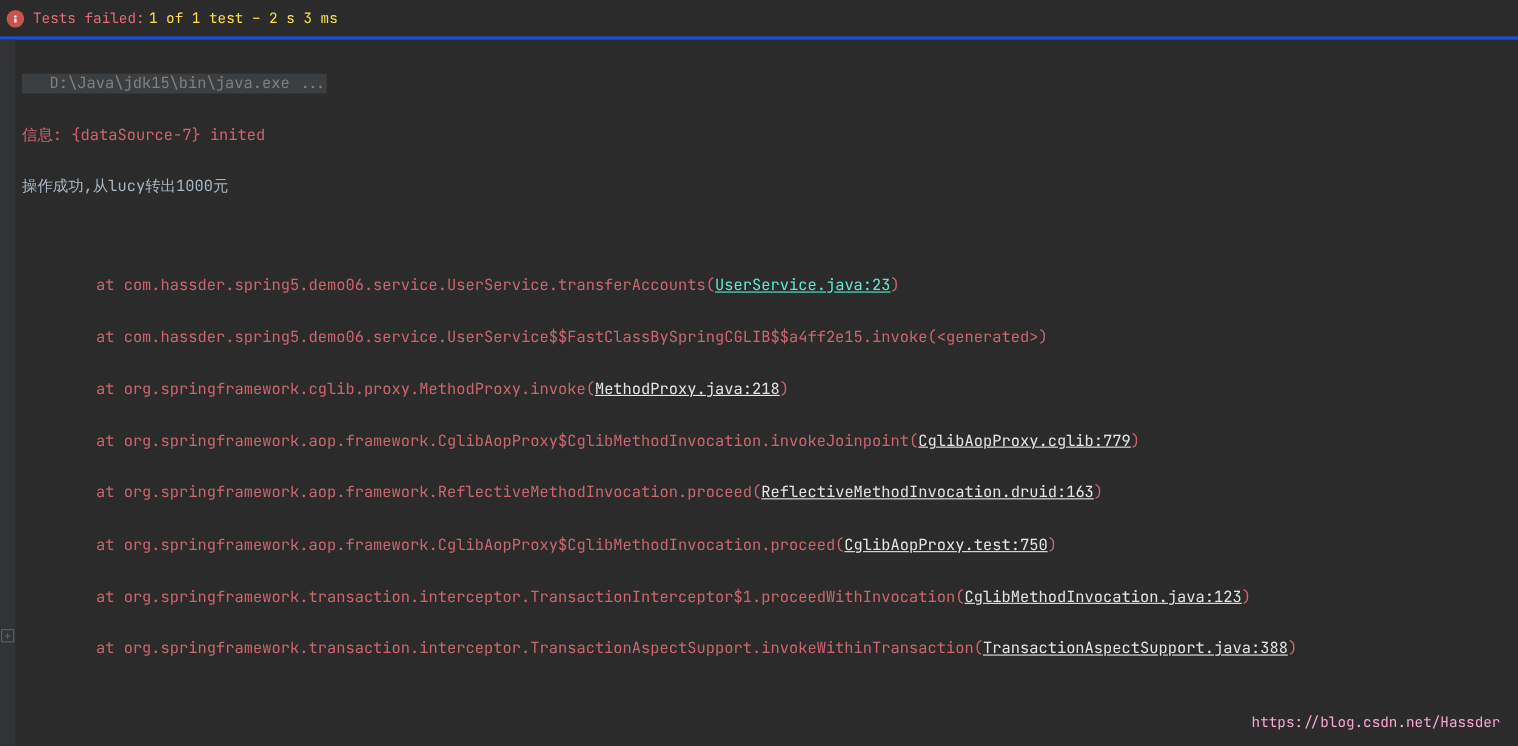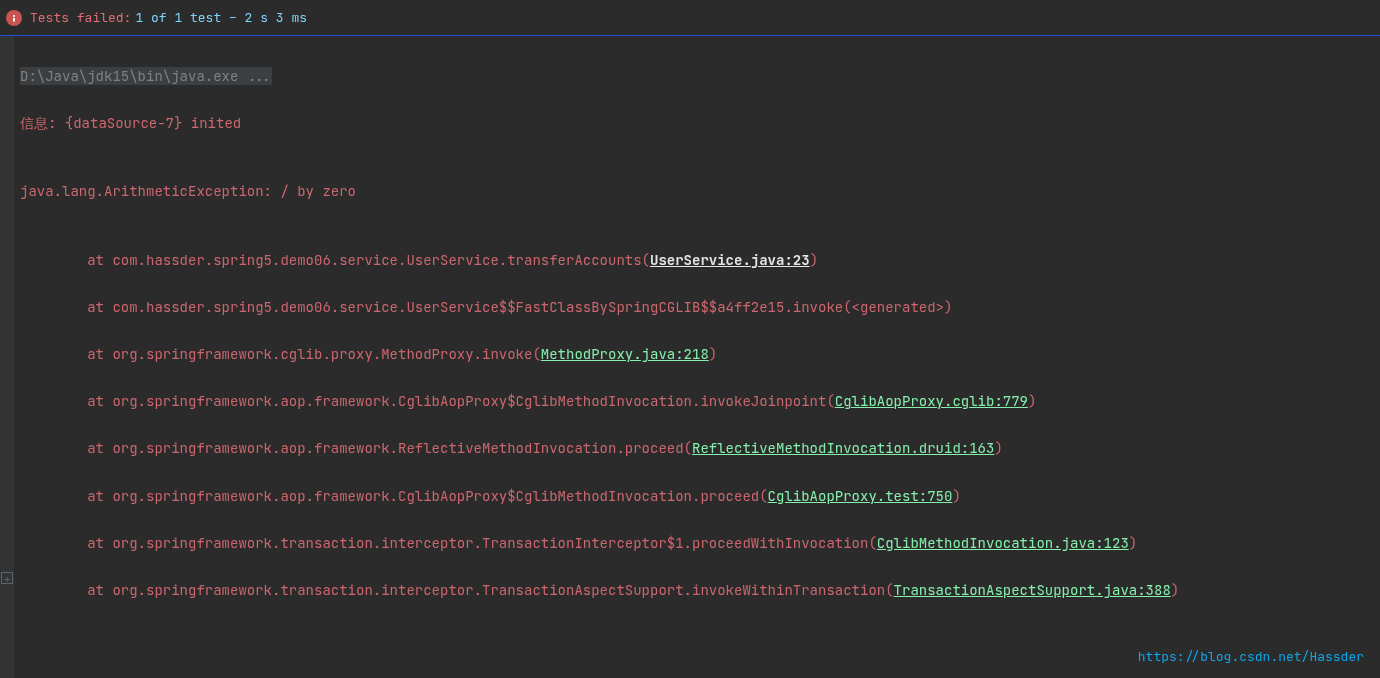--- a/index.html
+++ b/index.html
@@ -11,38 +11,38 @@
     width: 1380px;
     height: 678px;
     overflow: hidden;
     line-height: 1.5;
   }
   .header {
     display: flex;
     align-items: center;
     padding: 3px 10px 3px 6px;
     background: #2b2b2b;
-    border-bottom: 1px solid #1d4ed8;
+    border-bottom: 3px solid #1d4ed8;
     height: 36px;
     font-size: 13px;
   }
   .fail-icon {
     width: 16px;
     height: 16px;
     background: #c75450;
     border-radius: 50%;
     display: inline-flex;
     align-items: center;
     justify-content: center;
     margin-right: 8px;
     flex-shrink: 0;
   }
   .fail-icon svg { width: 10px; height: 10px; }
   .tests-failed { color: #e06c75; margin-right: 4px; }
-  .tests-rest { color: #7dd3fc; }
+  .tests-rest { color: #fde047; }
   .console-wrap {
     display: flex;
     height: calc(100% - 36px);
   }
   .gutter {
     width: 14px;
     background: #313335;
     position: relative;
     flex-shrink: 0;
   }
@@ -60,29 +60,29 @@
     cursor: pointer;
   }
   .console {
     flex: 1;
     padding: 6px 4px 6px 6px;
     white-space: pre;
     overflow: hidden;
     position: relative;
   }
   .ln { display: block; line-height: 26.2px; }
-  .cmd-bg { background: #3c3f41; color: #808080; }
+  .cmd-bg { background: #3c3f41; color: #808080; padding-left: 25px; }
   .err { color: #cc666e; }
-  .link-blue { color: #e5e5e5; text-decoration: underline; cursor: pointer; font-weight: bold; }
-  .link-grey { color: #86efac; text-decoration: underline; cursor: pointer; }
+  .link-blue { color: #5eead4; text-decoration: underline; cursor: pointer; }
+  .link-grey { color: #e5e5e5; text-decoration: underline; cursor: pointer; }
   .watermark {
     position: absolute;
     bottom: 12px;
     right: 16px;
-    color: #0ea5e9;
+    color: #f9a8d4;
     font-size: 13px;
   }
 </style>
 </head>
 <body>
 
 <div class="header">
   <span class="fail-icon">
     <svg viewBox="0 0 10 10">
         <circle cx="5" cy="3" r="1.1" fill="#fff"></circle>
@@ -93,22 +93,22 @@
   <span class="tests-rest"> 1 of 1 test – 2 s 3 ms</span>
 </div>
 
 <div class="console-wrap">
   <div class="gutter">
     <div class="expand-plus">+</div>
   </div>
   <div class="console">
 <span class="ln"><span class="cmd-bg">D:\Java\jdk15\bin\java.exe ...</span></span>
 <span class="ln err">信息: {dataSource-7} inited</span>
+<span class="ln">操作成功,从lucy转出1000元</span>
 <span class="ln"></span>
-<span class="ln err">java.lang.ArithmeticException: / by zero</span>
 <span class="ln"></span>
 <span class="ln err"><span>	at com.hassder.spring5.demo06.service.UserService.transferAccounts(</span><span class="link-blue">UserService.java:23</span><span>)</span></span>
 <span class="ln err">	at com.hassder.spring5.demo06.service.UserService$$FastClassBySpringCGLIB$$a4ff2e15.invoke(&lt;generated&gt;)</span>
 <span class="ln err"><span>	at org.springframework.cglib.proxy.MethodProxy.invoke(</span><span class="link-grey">MethodProxy.java:218</span><span>)</span></span>
 <span class="ln err"><span>	at org.springframework.aop.framework.CglibAopProxy$CglibMethodInvocation.invokeJoinpoint(</span><span class="link-grey">CglibAopProxy.cglib:779</span><span>)</span></span>
 <span class="ln err"><span>	at org.springframework.aop.framework.ReflectiveMethodInvocation.proceed(</span><span class="link-grey">ReflectiveMethodInvocation.druid:163</span><span>)</span></span>
 <span class="ln err"><span>	at org.springframework.aop.framework.CglibAopProxy$CglibMethodInvocation.proceed(</span><span class="link-grey">CglibAopProxy.test:750</span><span>)</span></span>
 <span class="ln err"><span>	at org.springframework.transaction.interceptor.TransactionInterceptor$1.proceedWithInvocation(</span><span class="link-grey">CglibMethodInvocation.java:123</span><span>)</span></span>
 <span class="ln err"><span>	at org.springframework.transaction.interceptor.TransactionAspectSupport.invokeWithinTransaction(</span><span class="link-grey">TransactionAspectSupport.java:388</span><span>)</span></span>
 

